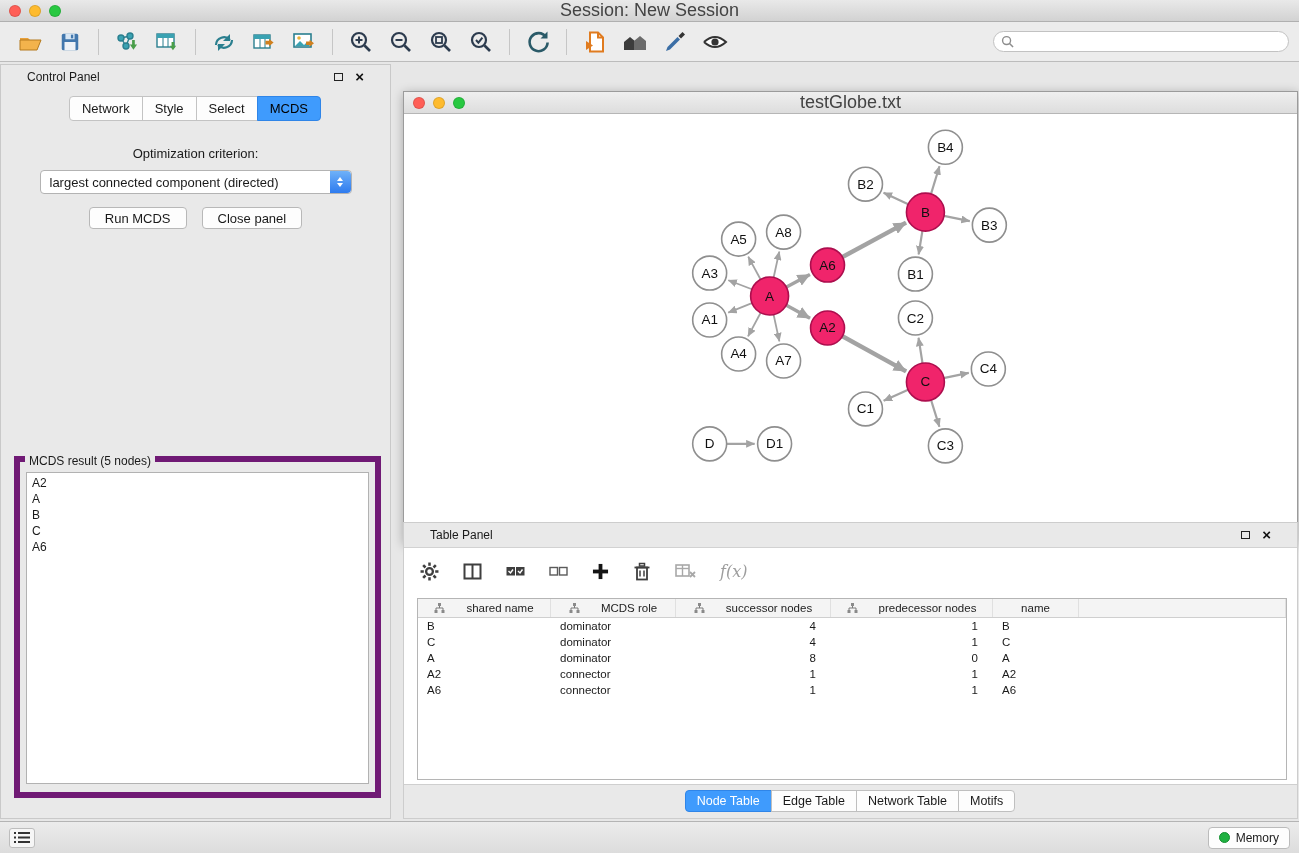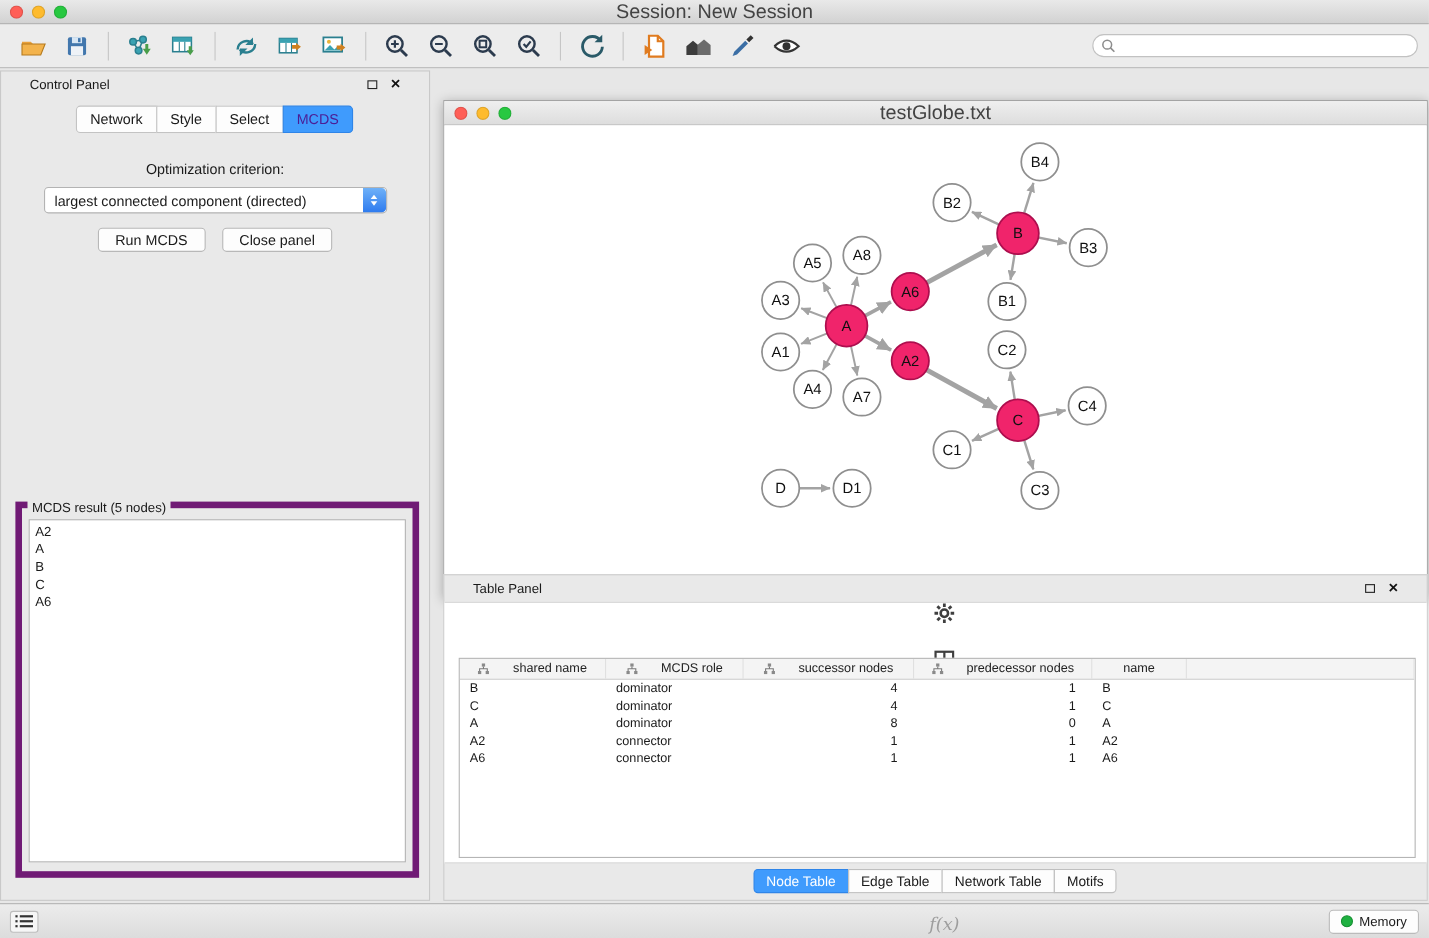--- a/index.html
+++ b/index.html
@@ -26,42 +26,42 @@
   
   .control-panel { position:absolute; left:0; top:2px; width:391px; bottom:2px; background:#e9e9e9; border:1px solid #c9c9c9; }
   .panel-header { height:24px; display:flex; align-items:center; padding:0 26px; font-size:12px; }
   .ph-icons { margin-left:auto; display:flex; align-items:center; gap:12px; }
   .float-icon { width:9px; height:8px; border:1.5px solid #222; }
   .close-icon { font-size:15px; font-weight:bold; color:#111; line-height:10px; }
   .cp-tabs { display:flex; justify-content:center; margin-top:7px; }
   .cptab { padding:4px 12px; background:#fdfdfd; border:1px solid #c3c3c3; font-size:13px; margin-left:-1px; }
   .cptab:first-child { border-radius:4px 0 0 4px; }
   .cptab:last-child { border-radius:0 4px 4px 0; }
-  .cptab.selected { background:#3f9bfd; border-color:#2f85e8; color:#4c1d95; }
+  .cptab.selected { background:#3f9bfd; border-color:#2f85e8; color:#000000; }
   .opt-label { text-align:center; margin-top:25px; font-size:13px; }
   .dropdown { margin:9px auto 0; width:312px; height:24px; background:#fff; border:1px solid #b3b3b3; border-radius:4px; position:relative; font-size:13px; display:flex; align-items:center; padding:0 26px 0 9px; }
   .dd-stepper { position:absolute; right:0; top:0; bottom:0; width:21px; background:linear-gradient(#6fb1f8,#2e7bef); border-radius:0 4px 4px 0; display:flex; flex-direction:column; align-items:center; justify-content:center; gap:2px; }
   .tri-up { width:0; height:0; border-left:3.5px solid transparent; border-right:3.5px solid transparent; border-bottom:4.5px solid #fff; }
   .tri-down { width:0; height:0; border-left:3.5px solid transparent; border-right:3.5px solid transparent; border-top:4.5px solid #fff; }
   .cp-buttons { display:flex; justify-content:center; gap:15px; margin-top:13px; }
   .cp-buttons .btn { height:22px; padding:0 15px; background:#fdfdfd; border:1px solid #b8b8b8; border-radius:4px; font-size:13px; display:flex; align-items:center; }
   .groupbox { position:absolute; left:13px; right:9px; top:391px; bottom:20px; border:6px solid #701a75; }
   .groupbox-legend { position:absolute; top:-8px; left:5px; background:#e9e9e9; padding:0 4px; font-size:12px; }
   .result-list { position:absolute; left:6px; right:6px; top:10px; bottom:8px; background:#fff; border:1px solid #b2b2b2; font-size:12px; line-height:16px; padding:2px 5px; overflow:hidden; }
 
   
   .network-window { position:absolute; left:403px; top:2px; right:1px; height:452px; background:#fff; border:1px solid #9b9b9b; box-shadow:0 2px 10px rgba(0,0,0,.28);margin-top:27px; }
   .mini-titlebar { height:22px; background:linear-gradient(#efefef,#dddddd); border-bottom:1px solid #b6b6b6; position:relative; display:flex; align-items:center; }
   .network-canvas { position:absolute; left:0; right:0; top:22px; bottom:0; background:#fff; }
   .network-canvas svg { width:100%; height:100%; }
 
   
   .table-panel { position:absolute; left:403px; top:460px; right:1px; bottom:2px; background:#e9e9e9; border:1px solid #cdcdcd; }
   .tp-content { position:absolute; left:0; right:0; top:24px; bottom:33px; background:#fff; border-top:1px solid #d2d2d2; border-bottom:1px solid #cfcfcf; }
-  .tp-toolbar { height:46px; display:flex; align-items:center; padding-left:16px; gap:24px;flex-direction:column; }
+  .tp-toolbar { height:46px; display:flex; align-items:center; padding-left:16px; gap:24px; }
   .tp-tool { display:flex; align-items:center; justify-content:center; }
   .fx-label { font-family:"DejaVu Serif",serif; font-style:italic; font-size:16px; color:#9d9d9d; }
   .data-table { position:absolute; left:13px; right:10px; top:50px; bottom:4px; background:#fff; border:1px solid #b5b5b5; overflow:hidden; font-size:11.5px; }
   .thead { display:flex; background:#f4f4f4; border-bottom:1px solid #cfcfcf; height:19px; }
   .thead .tcell { display:flex; align-items:center; justify-content:center; gap:21px; border-right:1px solid #e0e0e0; font-size:11.5px; color:#222; }
   .trow { display:flex; height:16px; }
   .trow .tcell { line-height:16px; white-space:nowrap; overflow:hidden; }
   .c0{width:133px}.c1{width:125px}.c2{width:155px}.c3{width:162px}.c4{width:86px}.c5{flex:1}
   .tcell.left { text-align:left; padding-left:9px; }
   .tcell.right { text-align:right; padding-right:15px; }

